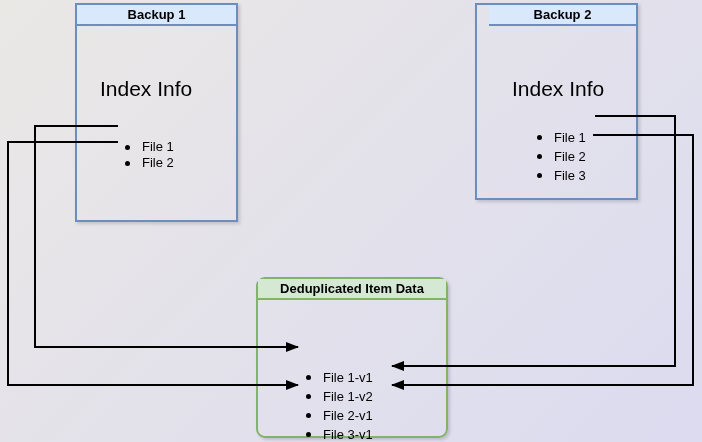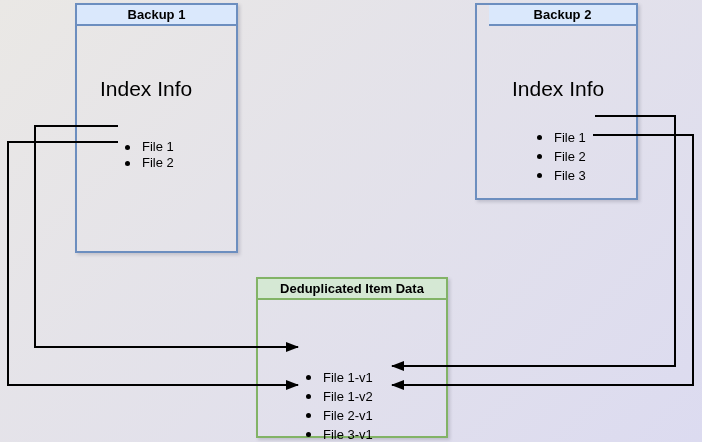--- a/index.html
+++ b/index.html
@@ -15,34 +15,34 @@
     background: linear-gradient(135deg, var(--bg_start, #eae8e5) 0%, var(--bg_end, #dcdbf0) 100%);
   }
   .box {
     position: absolute;
     box-sizing: border-box;
     border: 2px solid;
     background: transparent;
     box-shadow: 2px 2px 3px rgba(90, 90, 110, 0.25);
   }
   .box.blue  { border-color: var(--blue_border, #6c8ebf); }
-  .box.green { border-color: var(--green_border, #82b366); }
+  .box.green { border-color: var(--green_border, #82b366); border-radius: 9px; }
   .box-header {
     height: 19px;
     display: flex;
     align-items: center;
     justify-content: center;
     font-size: 13px;
     font-weight: bold;
     border-bottom: 2px solid;
   }
   .blue  .box-header { background: var(--blue_fill, #dae8fc);  border-bottom-color: var(--blue_border, #6c8ebf); }
   .green .box-header { background: var(--green_fill, #d5e8d4); border-bottom-color: var(--green_border, #82b366); }
   .box-body { position: relative; width: 100%; }
-  #backup1 { left: 75px;  top: 3px;   width: 163px; height: 250px; }
+  #backup1 { left: 75px;  top: 3px;   width: 163px; height: 219px; }
   #backup2 { left: 475px; top: 3px;   width: 163px; height: 197px; padding-left: 12px; }
   #dedup   { left: 256px; top: 277px; width: 192px; height: 161px; }
   .subtitle {
     position: absolute;
     left: 23px;
     top: 53px;
     font-size: 21px;
     line-height: 20px;
     white-space: nowrap;
   }

